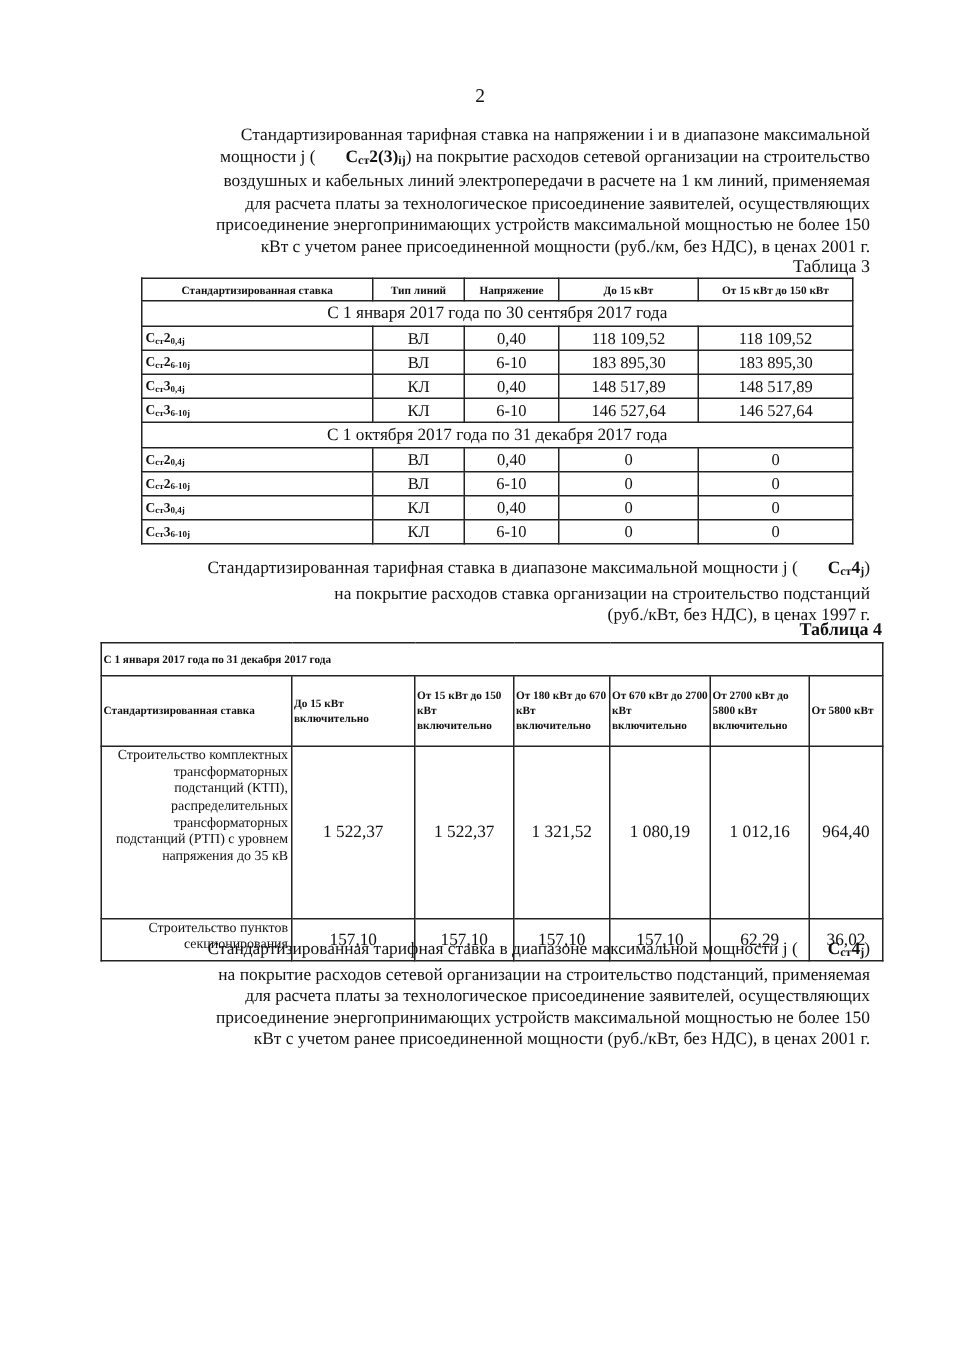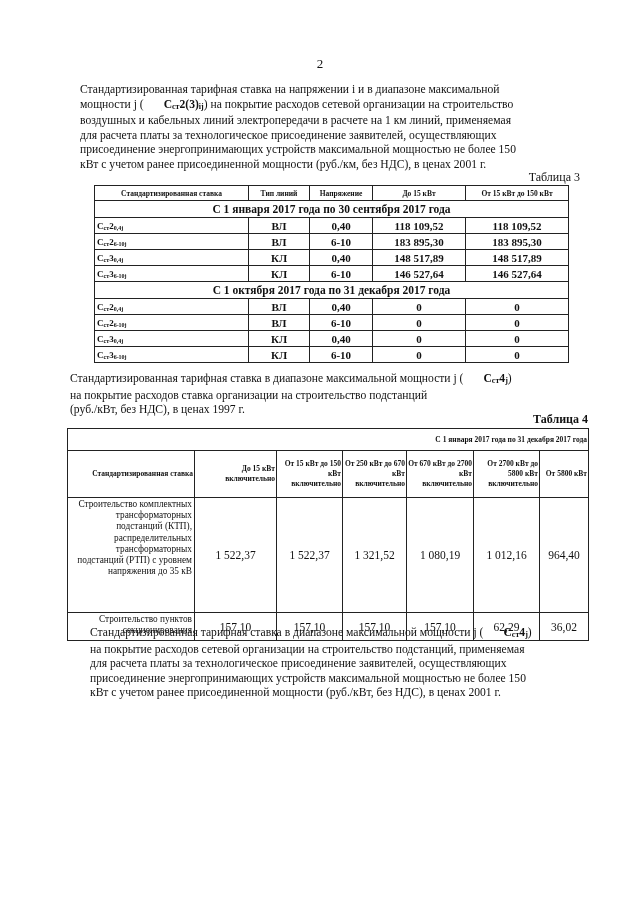--- a/index.html
+++ b/index.html
@@ -5,48 +5,48 @@
   html, body { margin: 0; padding: 0; background: #ffffff; }
   body {
     width: 640px; height: 905px; position: relative; overflow: hidden;
     font-family: "Liberation Serif", "DejaVu Serif", serif; color: #111;
   }
   .page-number {
     position: absolute; top: 56px; left: 0; width: 640px; text-align: center;
     font-size: 13px;
   }
   .para {
-    position: absolute; text-align: left; font-size: 11.6px; line-height: 14.6px;
+    position: absolute; text-align: right; font-size: 11.6px; line-height: 14.6px;
   }
   .para .line { display: block; white-space: nowrap; }
   .para b { font-weight: bold; padding-left: 20px; }
   .para sub { font-size: 8px; vertical-align: -1px; }
   .table-caption {
     position: absolute; font-size: 12px; text-align: right;
   }
   table {
     position: absolute; border-collapse: collapse; table-layout: fixed;
   }
   td, th {
     border: 1px solid #222; padding: 0 2px; overflow: hidden;
   }
   
   #table3 { left: 94px; top: 185px; width: 474px; }
   #table3 th {
     font-size: 7.5px; font-weight: bold; height: 14px; text-align: center;
     white-space: nowrap; padding: 0 1px;
   }
-  #table3 td { font-size: 11px; height: 15px; text-align: center; white-space: nowrap; font-weight: bold; }
+  #table3 td { font-size: 11px; height: 15px; text-align: center; white-space: nowrap; }
   #table3 td.label { text-align: left; font-weight: bold; font-size: 9px; }
   #table3 td.label sub { font-size: 6px; vertical-align: -1px; }
   #table3 td.period { font-size: 11.5px; height: 16px; }
   
   #table4 { left: 67px; top: 428px; width: 521px; }
   #table4 th {
-    font-size: 7.5px; font-weight: bold; text-align: right; line-height: 10px;
+    font-size: 7.5px; font-weight: bold; text-align: left; line-height: 10px;
     padding: 1px 1px;
     margin-top: 17px;
   }
   #table4 th.period { height: 19px; font-size: 7.5px; }
   #table4 th.colhead { height: 44px; }
   #table4 td { font-size: 11.5px; text-align: center; }
   #table4 td.rowlabel {
     text-align: right; font-size: 9.3px; line-height: 11.2px; vertical-align: top; padding: 1px 2px;
   }
   #table4 tr.r1 td { height: 112px; }
@@ -170,21 +170,21 @@
       <col style="width:49px">
   </colgroup>
   <thead>
     <tr>
       <th class="period" colspan="7">С 1 января 2017 года по 31 декабря 2017 года</th>
     </tr>
     <tr>
       <th class="colhead">Стандартизированная ставка</th>
       <th class="colhead">До 15 кВт включительно</th>
       <th class="colhead">От 15 кВт до 150 кВт включительно</th>
-      <th class="colhead">От 250 кВт до 670 кВт включительно</th>
+      <th class="colhead">От 180 кВт до 670 кВт включительно</th>
       <th class="colhead">От 670 кВт до 2700 кВт включительно</th>
       <th class="colhead">От 2700 кВт до 5800 кВт включительно</th>
       <th class="colhead">От 5800 кВт</th>
     </tr>
   </thead>
   <tbody>
     <tr class="r1">
       <td class="rowlabel">Строительство комплектных трансформаторных подстанций (КТП), распределительных трансформаторных подстанций (РТП) с уровнем напряжения до 35 кВ</td>
       <td>1 522,37</td>
       <td>1 522,37</td>

